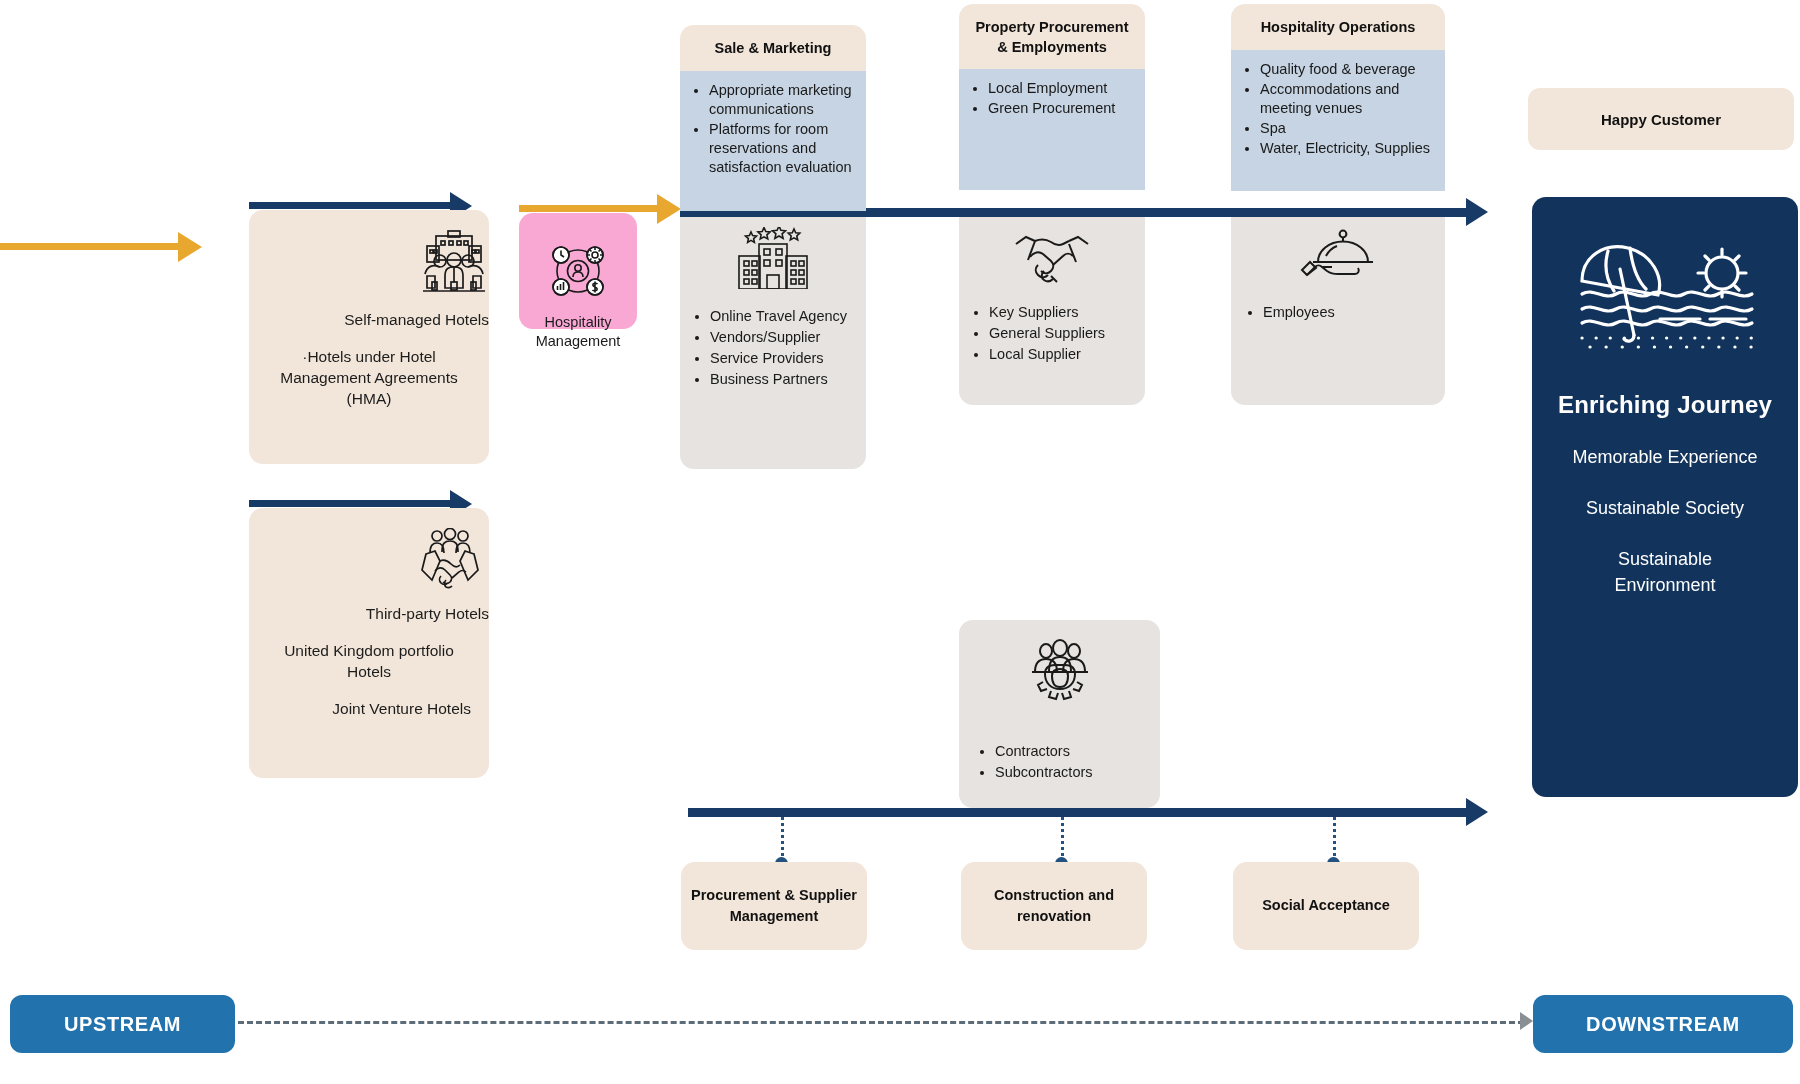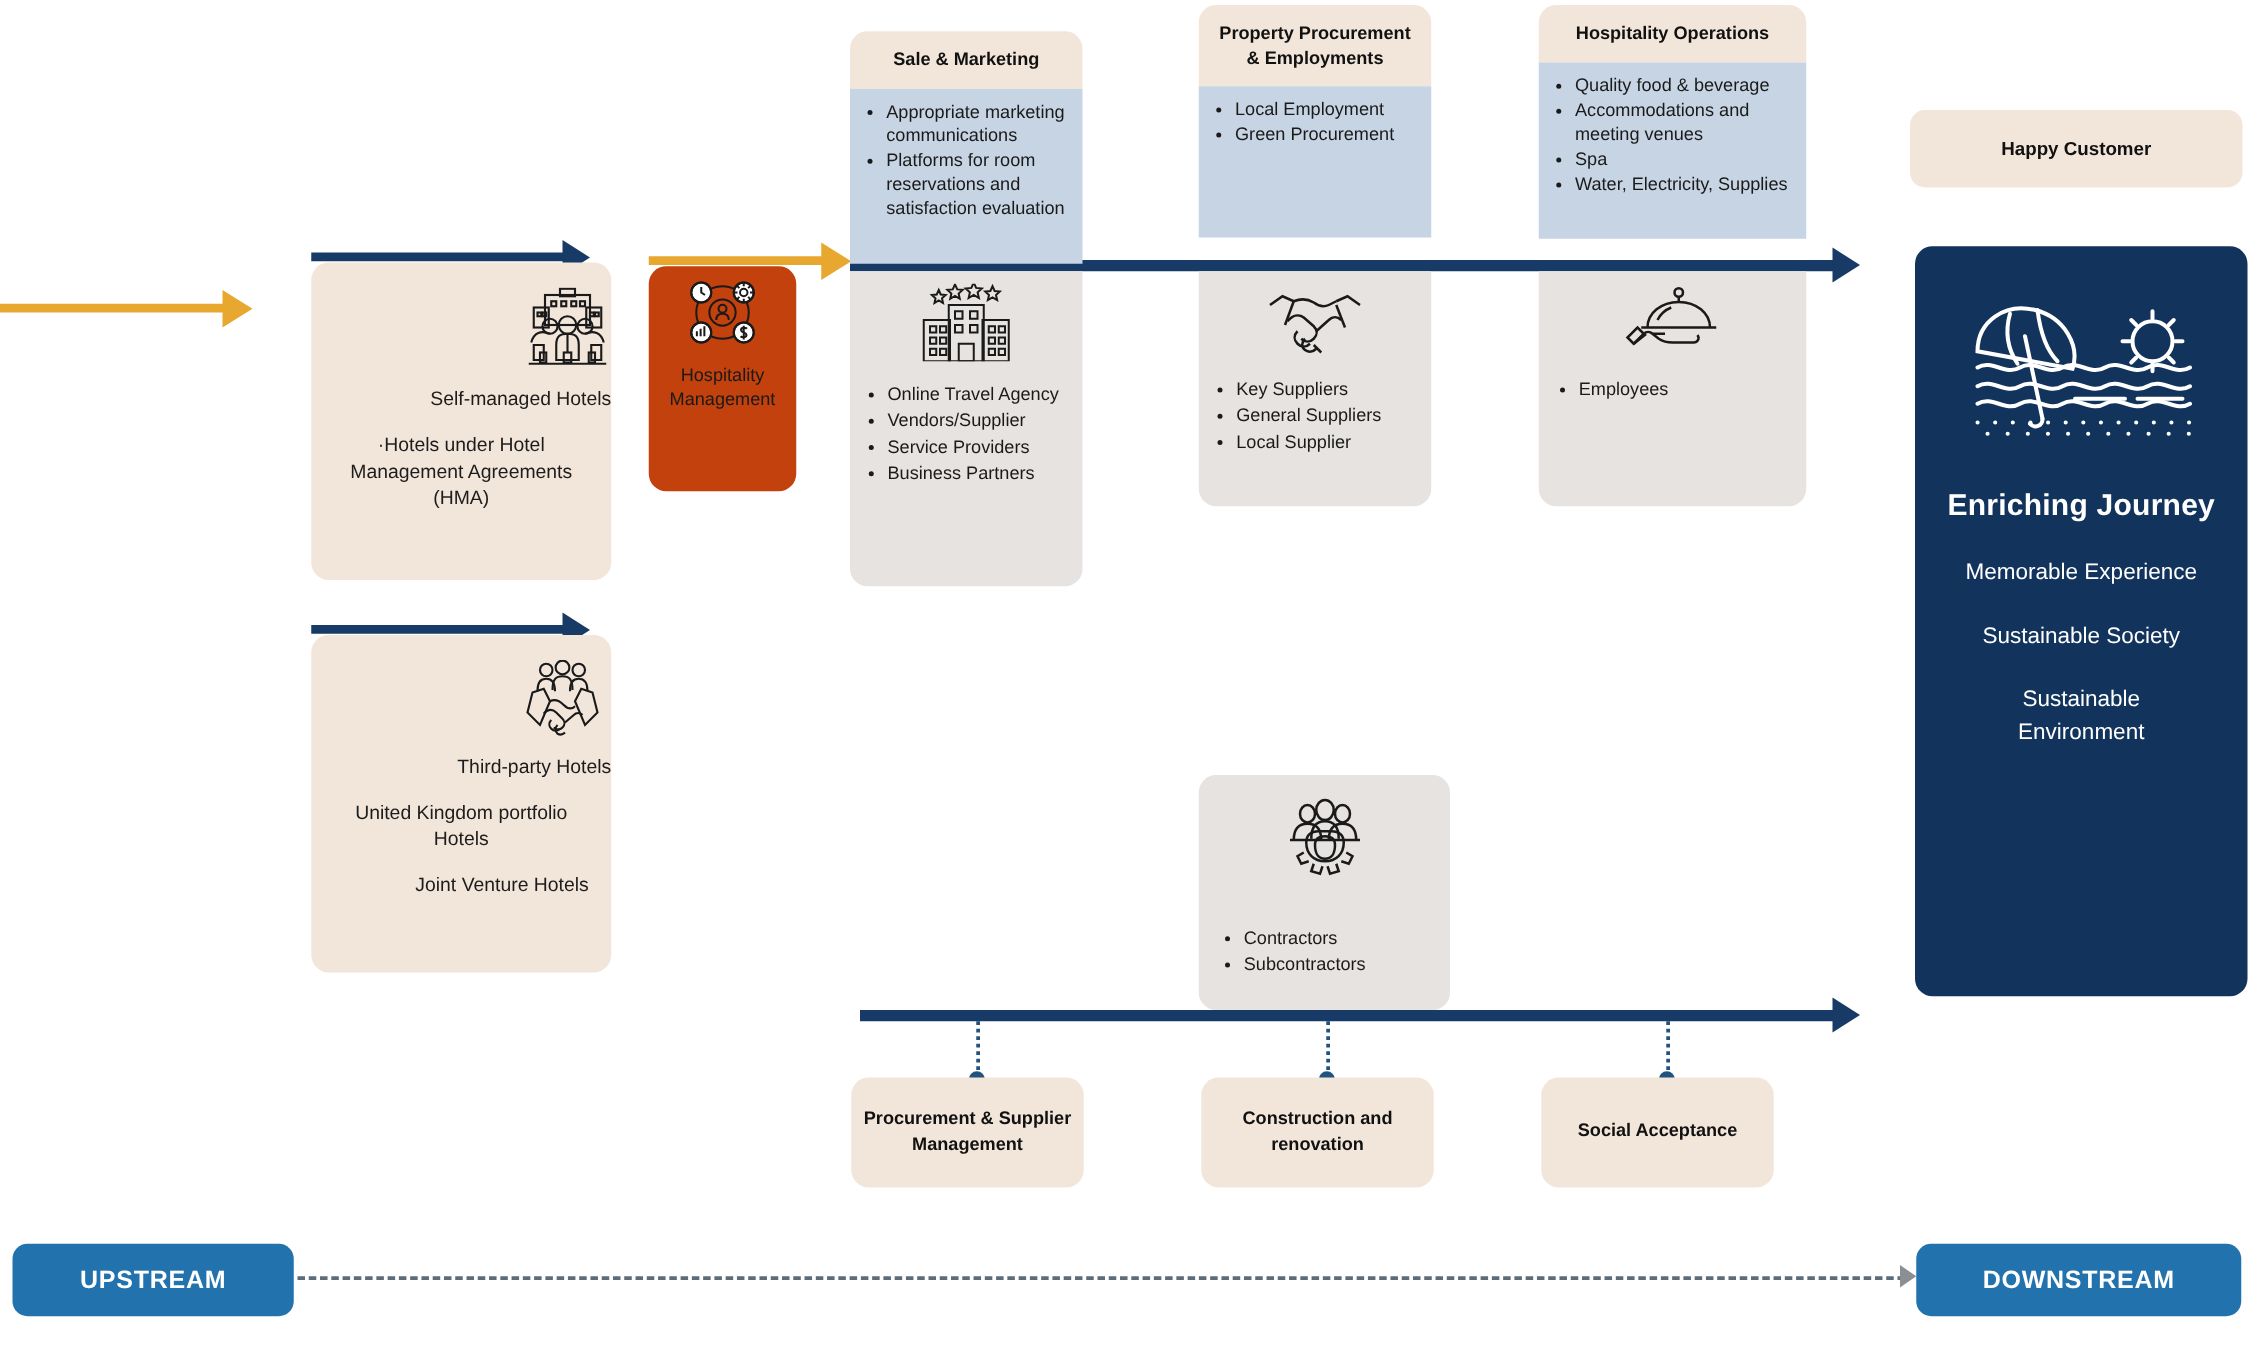--- a/index.html
+++ b/index.html
@@ -82,25 +82,25 @@
   .sup-card {
     width: 186px; height: 88px;
     background: #f2e6da; border-radius: 14px;
     display: flex; align-items: center; justify-content: center;
     text-align: center; font-size: 14.5px; font-weight: bold;
     color: #111; line-height: 1.45;
   }
 
   
   .hm-card {
-    width: 118px; height: 180px;
-    background: #c2410c; border-radius: 14px;
+    width: 118px; height: 116px;
+    background: #f9a8d4; border-radius: 14px;
     display: flex; flex-direction: column;
     align-items: center; justify-content: flex-start;
-    padding-top: 7px;
+    padding-top: 28px;
   }
   .hm-label {
     font-size: 14.5px; color: #1a1a1a; text-align: center;
     margin-top: 12px; line-height: 1.3;
   }
 
   
   .happy-card {
     left: 1528px; top: 88px; width: 266px; height: 62px;
     background: #f2e6da; border-radius: 12px;

